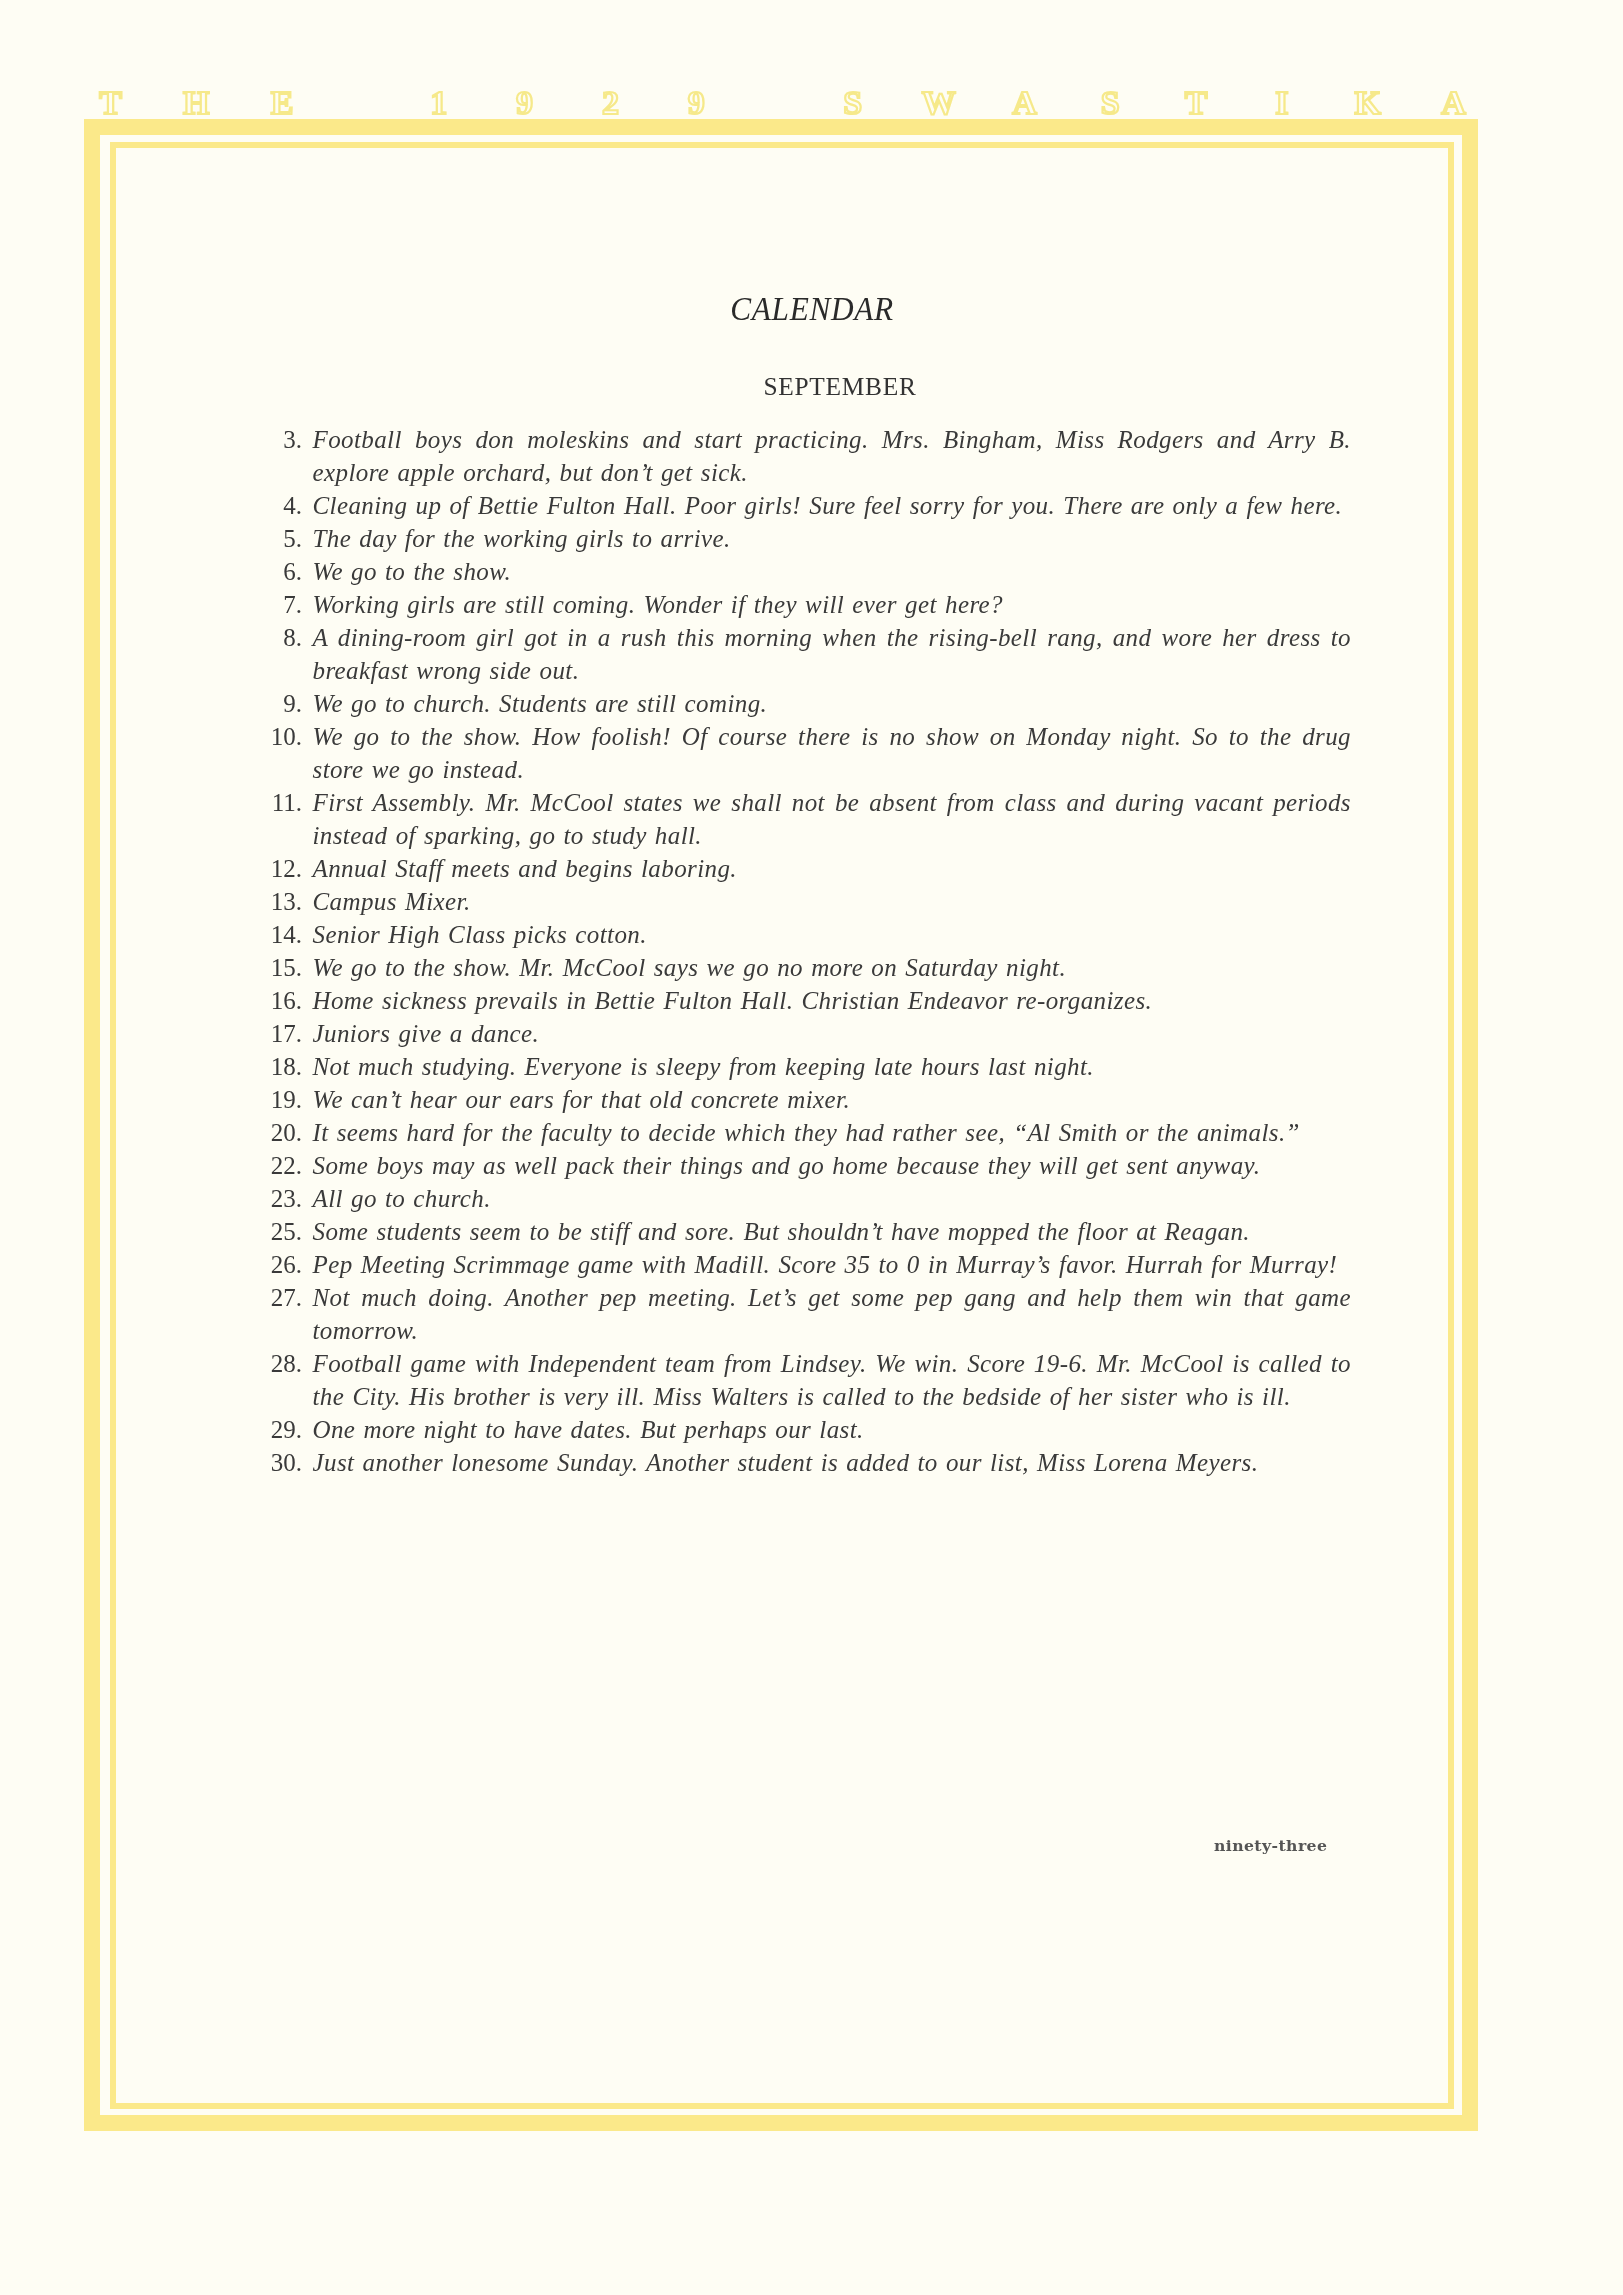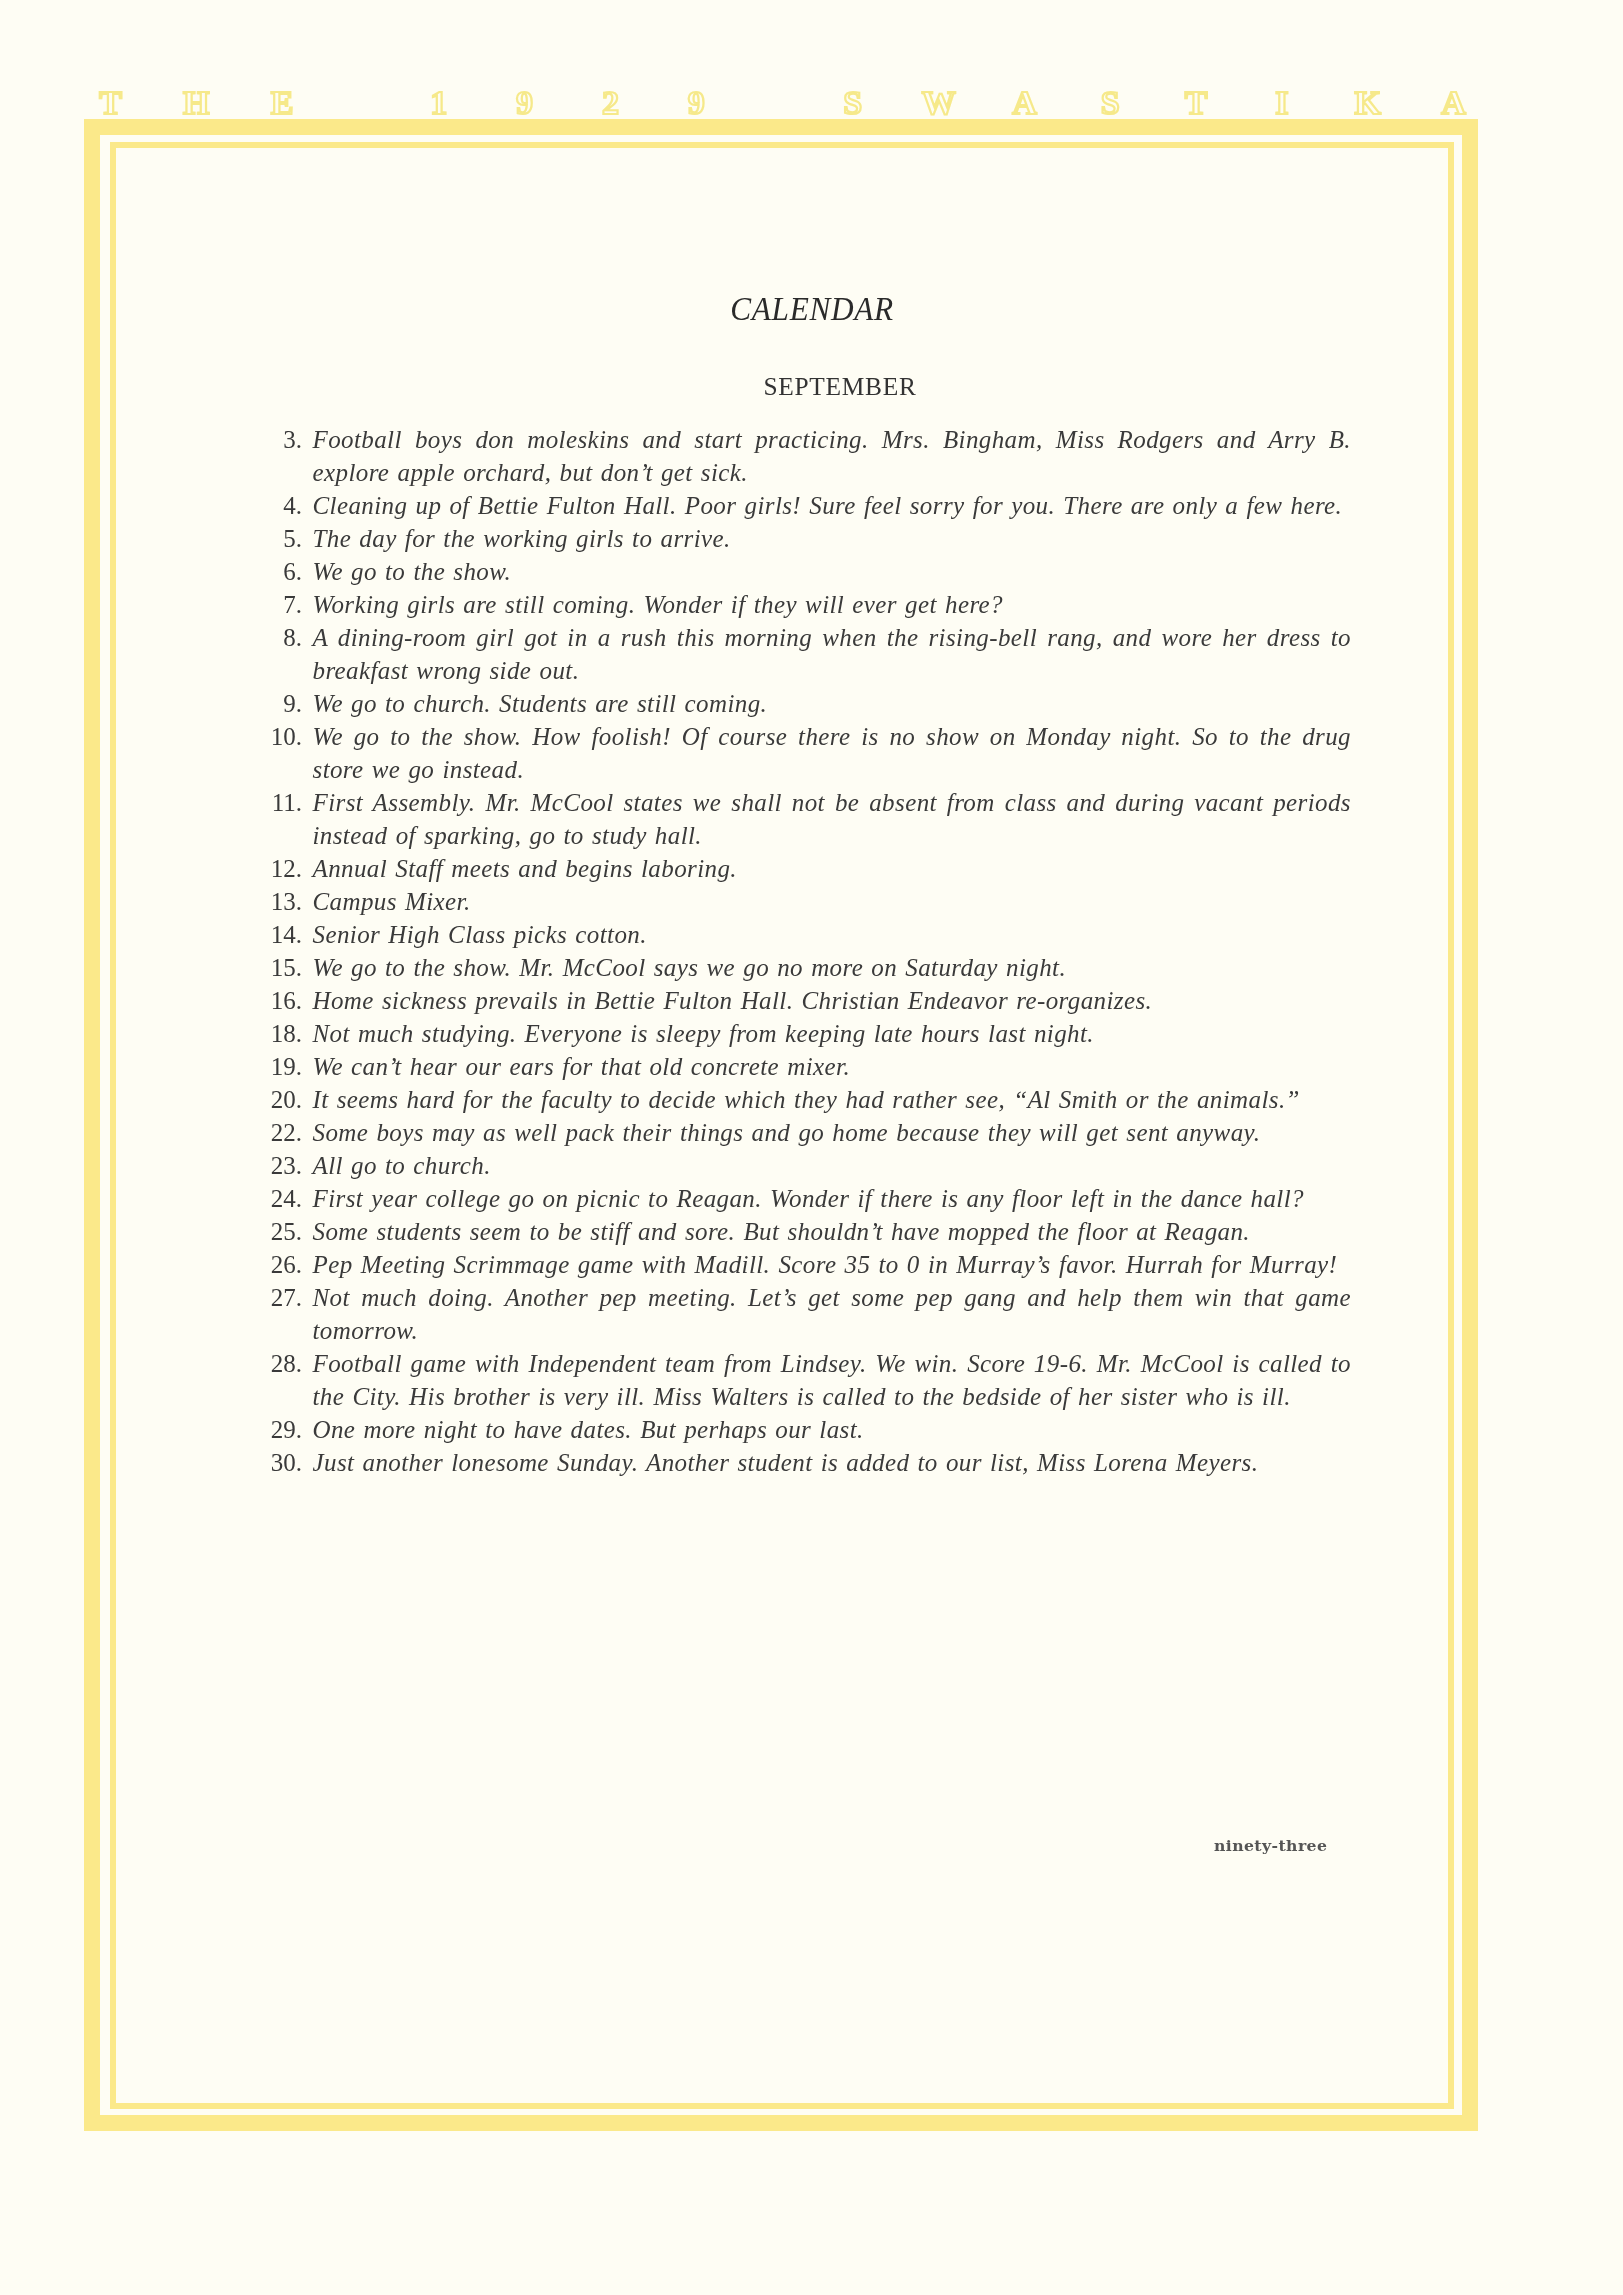--- a/index.html
+++ b/index.html
@@ -203,44 +203,44 @@
     </li>
     <li class="entry">
       <span class="entry-num">15.</span>
       <span class="entry-text">We go to the show. Mr. McCool says we go no more on Saturday night.</span>
     </li>
     <li class="entry">
       <span class="entry-num">16.</span>
       <span class="entry-text">Home sickness prevails in Bettie Fulton Hall. Christian Endeavor re-organizes.</span>
     </li>
     <li class="entry">
+      <span class="entry-num">17.</span>
+      <span class="entry-text">Juniors give a dance.</span>
+    </li>
+    <li class="entry">
       <span class="entry-num">18.</span>
       <span class="entry-text">Not much studying. Everyone is sleepy from keeping late hours last night.</span>
     </li>
     <li class="entry">
       <span class="entry-num">19.</span>
       <span class="entry-text">We can’t hear our ears for that old concrete mixer.</span>
     </li>
     <li class="entry">
       <span class="entry-num">20.</span>
       <span class="entry-text">It seems hard for the faculty to decide which they had rather see, “Al Smith or the animals.”</span>
     </li>
     <li class="entry">
       <span class="entry-num">22.</span>
       <span class="entry-text">Some boys may as well pack their things and go home because they will get sent anyway.</span>
     </li>
     <li class="entry">
       <span class="entry-num">23.</span>
       <span class="entry-text">All go to church.</span>
     </li>
     <li class="entry">
-      <span class="entry-num">24.</span>
-      <span class="entry-text">First year college go on picnic to Reagan. Wonder if there is any floor left in the dance hall?</span>
-    </li>
-    <li class="entry">
       <span class="entry-num">25.</span>
       <span class="entry-text">Some students seem to be stiff and sore. But shouldn’t have mopped the floor at Reagan.</span>
     </li>
     <li class="entry">
       <span class="entry-num">26.</span>
       <span class="entry-text">Pep Meeting Scrimmage game with Madill. Score 35 to 0 in Murray’s favor. Hurrah for Murray!</span>
     </li>
     <li class="entry">
       <span class="entry-num">27.</span>
       <span class="entry-text">Not much doing. Another pep meeting. Let’s get some pep gang and help them win that game tomorrow.</span>

